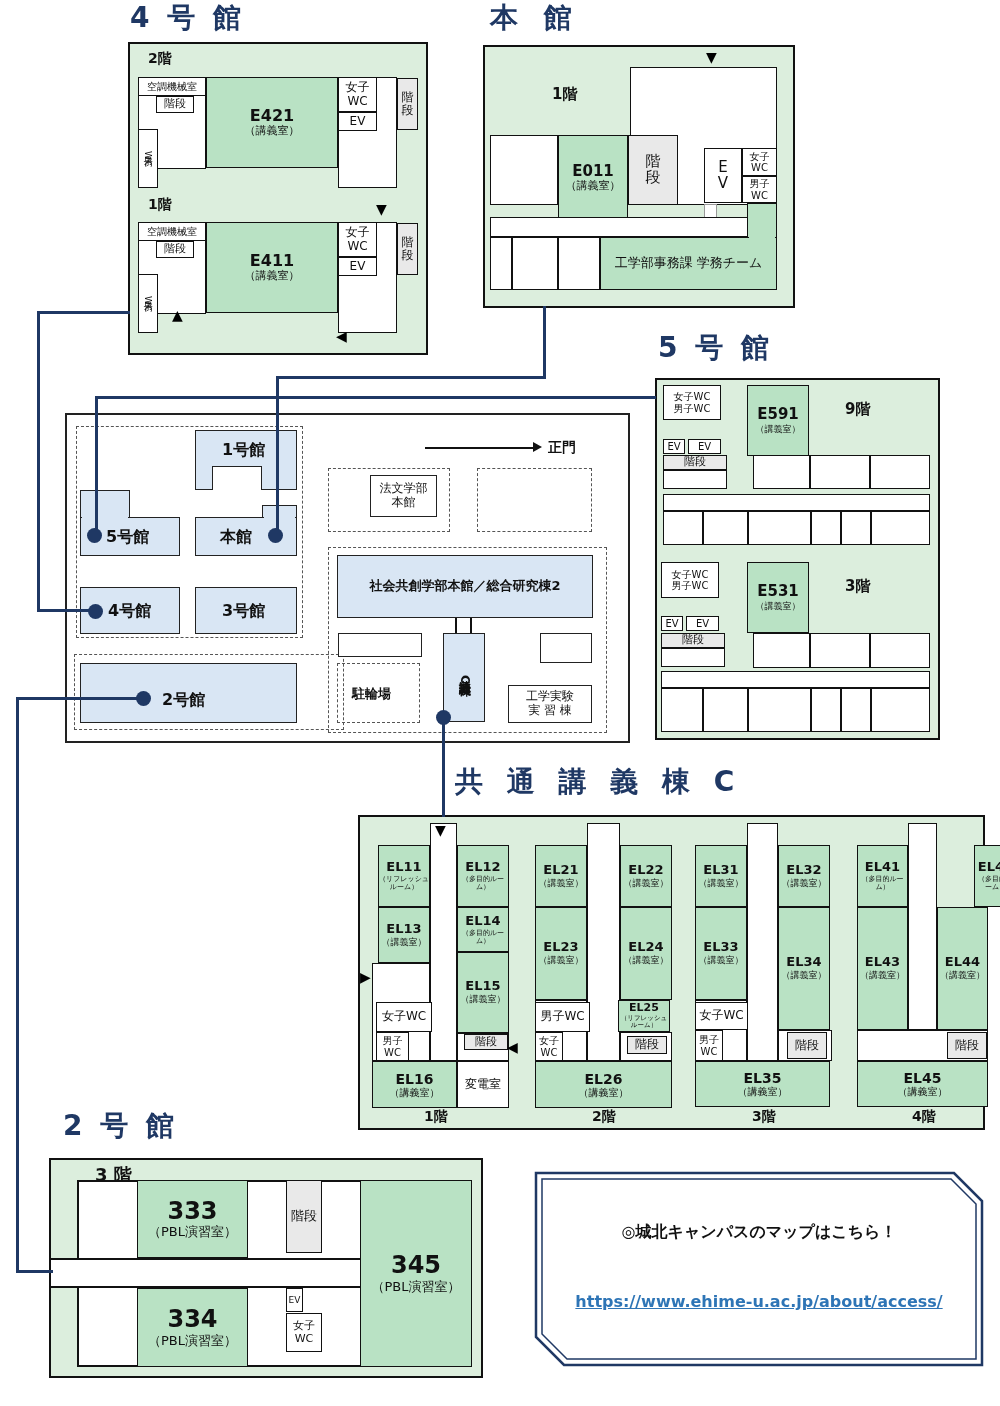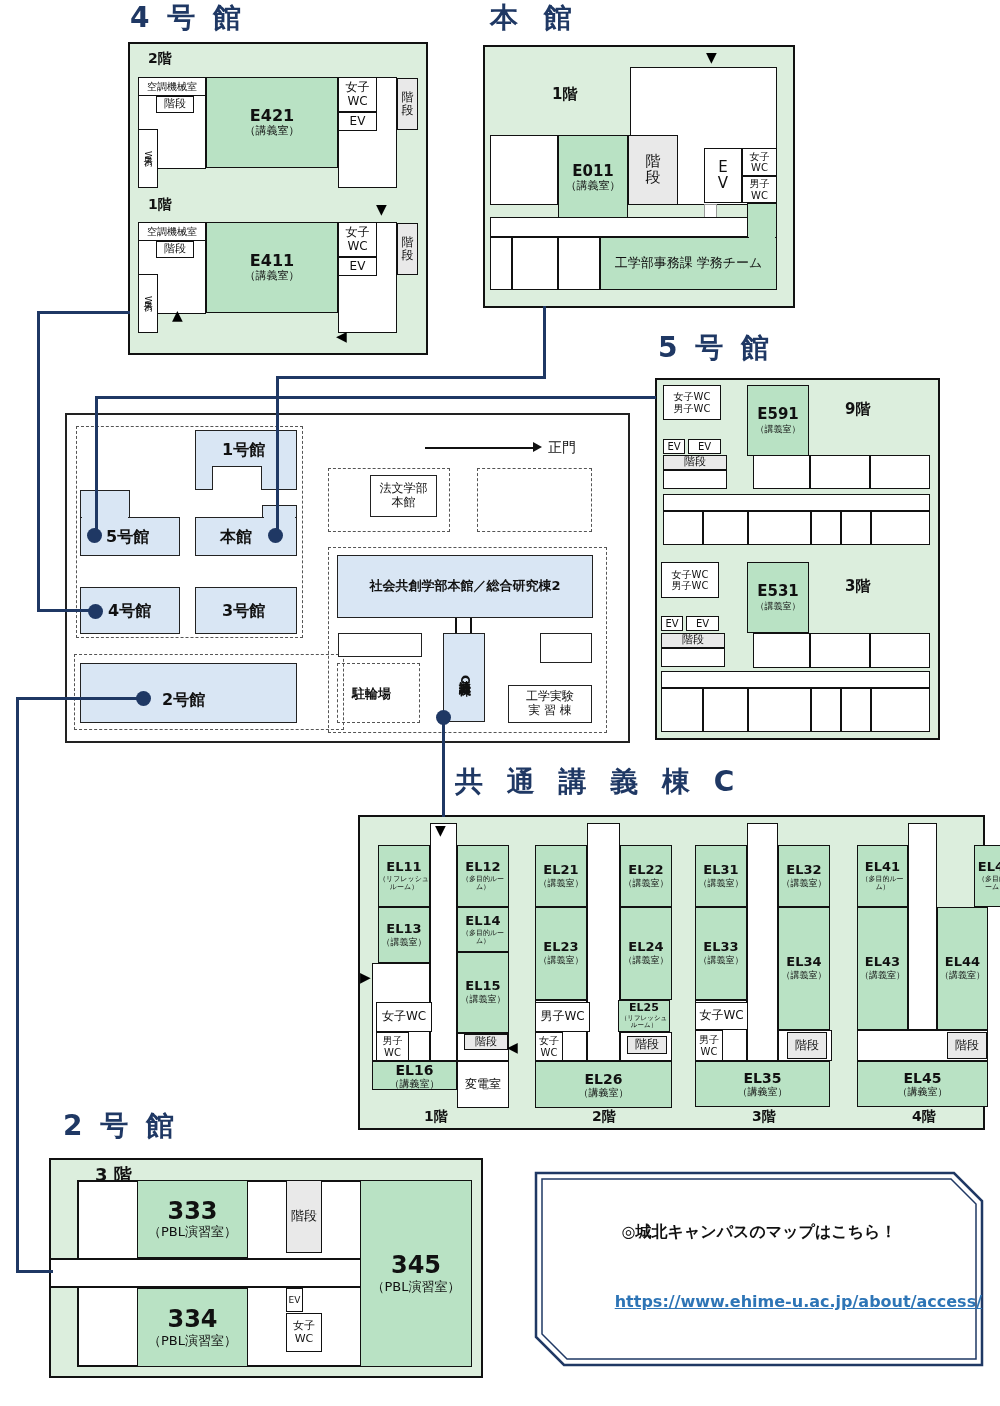--- a/index.html
+++ b/index.html
@@ -64,21 +64,21 @@
 
     <div class="box blue" style="left:80px;top:587px;width:100px;height:47px"></div>
     <div class="maplab" style="left:108px;top:601px">4号館</div>
     <div class="box blue" style="left:195px;top:587px;width:102px;height:47px"></div>
     <div class="maplab" style="left:222px;top:601px">3号館</div>
     <div class="box blue" style="left:80px;top:663px;width:217px;height:60px"></div>
     <div class="maplab" style="left:162px;top:690px">2号館</div>
 
     <div class="abs" style="left:425px;top:447px;width:110px;height:2px;background:#111"></div>
     <div class="abs" style="left:533px;top:442px;width:0;height:0;border-left:9px solid #111;border-top:5px solid transparent;border-bottom:5px solid transparent"></div>
-    <div class="flab" style="left:548px;top:439px;font-weight:400">正門</div>
+    <div class="flab" style="left:548px;top:439px;font-weight:700">正門</div>
 
     <div class="box white pre f12" style="left:370px;top:475px;width:67px;height:42px">
       <span>法文学部
 本館</span></div>
 
     <div class="box blue" style="left:337px;top:555px;width:256px;height:63px">
       <span class="f13 b">社会共創学部本館／総合研究棟2</span>
       </div>
 
     <div class="box white" style="left:338px;top:633px;width:84px;height:24px"></div>
@@ -292,21 +292,21 @@
       <span>女子WC</span>
     </div>
   <div class="box white f10" style="left:376px;top:1032px;width:33px;height:29px">
       <span>男子WC</span>
     </div>
   <div class="box white" style="left:457px;top:1033px;width:52px;height:28px"></div>
   <div class="box grey f11" style="left:464px;top:1034px;width:44px;height:16px">
       <span>階段</span>
     </div>
   <div class="tri" style="left:507px;top:1040px">◀</div>
-  <div class="box green" style="left:372px;top:1061px;width:85px;height:29px">
+  <div class="box green" style="left:372px;top:1061px;width:85px;height:47px">
     <span class="rn">EL16</span>
     <span class="f10">（講義室）</span>
     </div>
   <div class="box white f12" style="left:457px;top:1061px;width:52px;height:47px">
       <span>変電室</span>
     </div>
   <div class="flab" style="left:424px;top:1108px">1階</div>
 
   <div class="box white" style="left:587px;top:823px;width:33px;height:238px"></div>
   <div class="box green" style="left:535px;top:845px;width:52px;height:62px">
@@ -433,21 +433,21 @@
     </div>
   <div class="box white f11" style="left:286px;top:1313px;width:36px;height:39px">
       <span>女子WC</span>
     </div>
 
   <svg class="abs" style="left:530px;top:1165px" width="460" height="210" viewBox="0 0 460 210">
     <path d="M6 8 L424 8 L452 36 L452 200 L34 200 L6 172 Z" fill="#ffffff" stroke="#1f3864" stroke-width="2.5"></path>
     <path d="M12 14 L421 14 L446 39 L446 194 L37 194 L12 169 Z" fill="none" stroke="#1f3864" stroke-width="1.5"></path>
   </svg>
   <div class="abs b" style="left:536px;top:1222px;width:446px;text-align:center;font-size:16px">◎城北キャンパスのマップはこちら！</div>
-  <div class="abs" style="left:536px;top:1292px;width:446px;text-align:right;font-size:16px">
+  <div class="abs" style="left:536px;top:1292px;width:446px;text-align:center;font-size:16px">
     <a class="url" href="#">https://www.ehime-u.ac.jp/about/access/</a>
   </div>
 
   <div class="dot" style="left:88px;top:604px"></div>
   <div class="dot" style="left:268px;top:528px"></div>
   <div class="dot" style="left:87px;top:528px"></div>
   <div class="dot" style="left:136px;top:691px"></div>
   <div class="dot" style="left:436px;top:710px"></div>
 </div>
 

